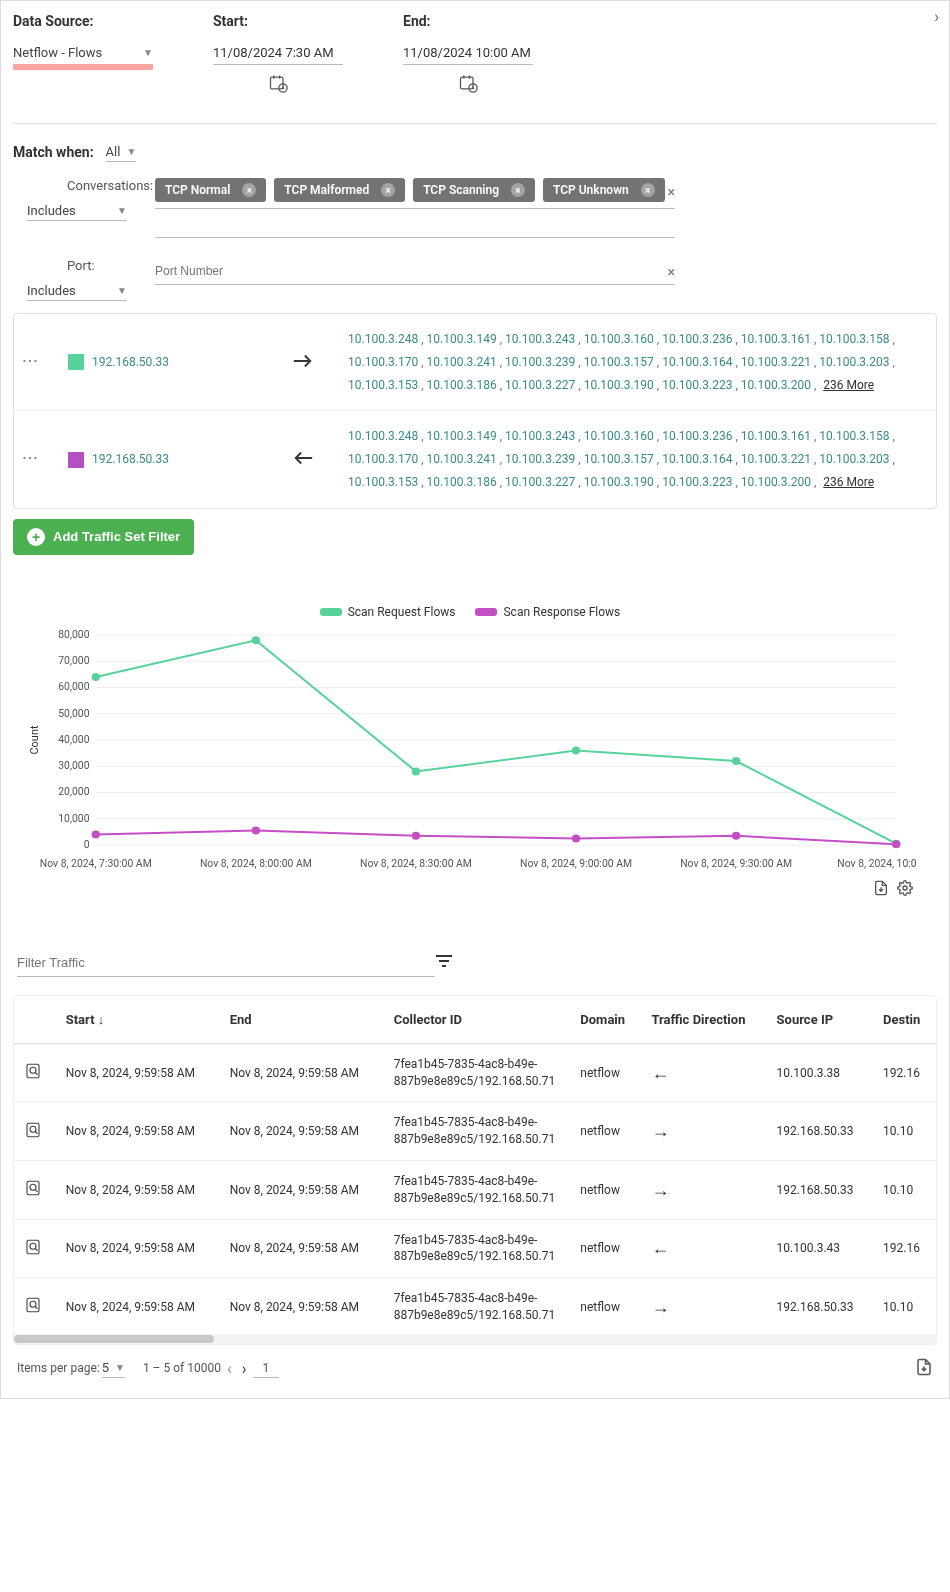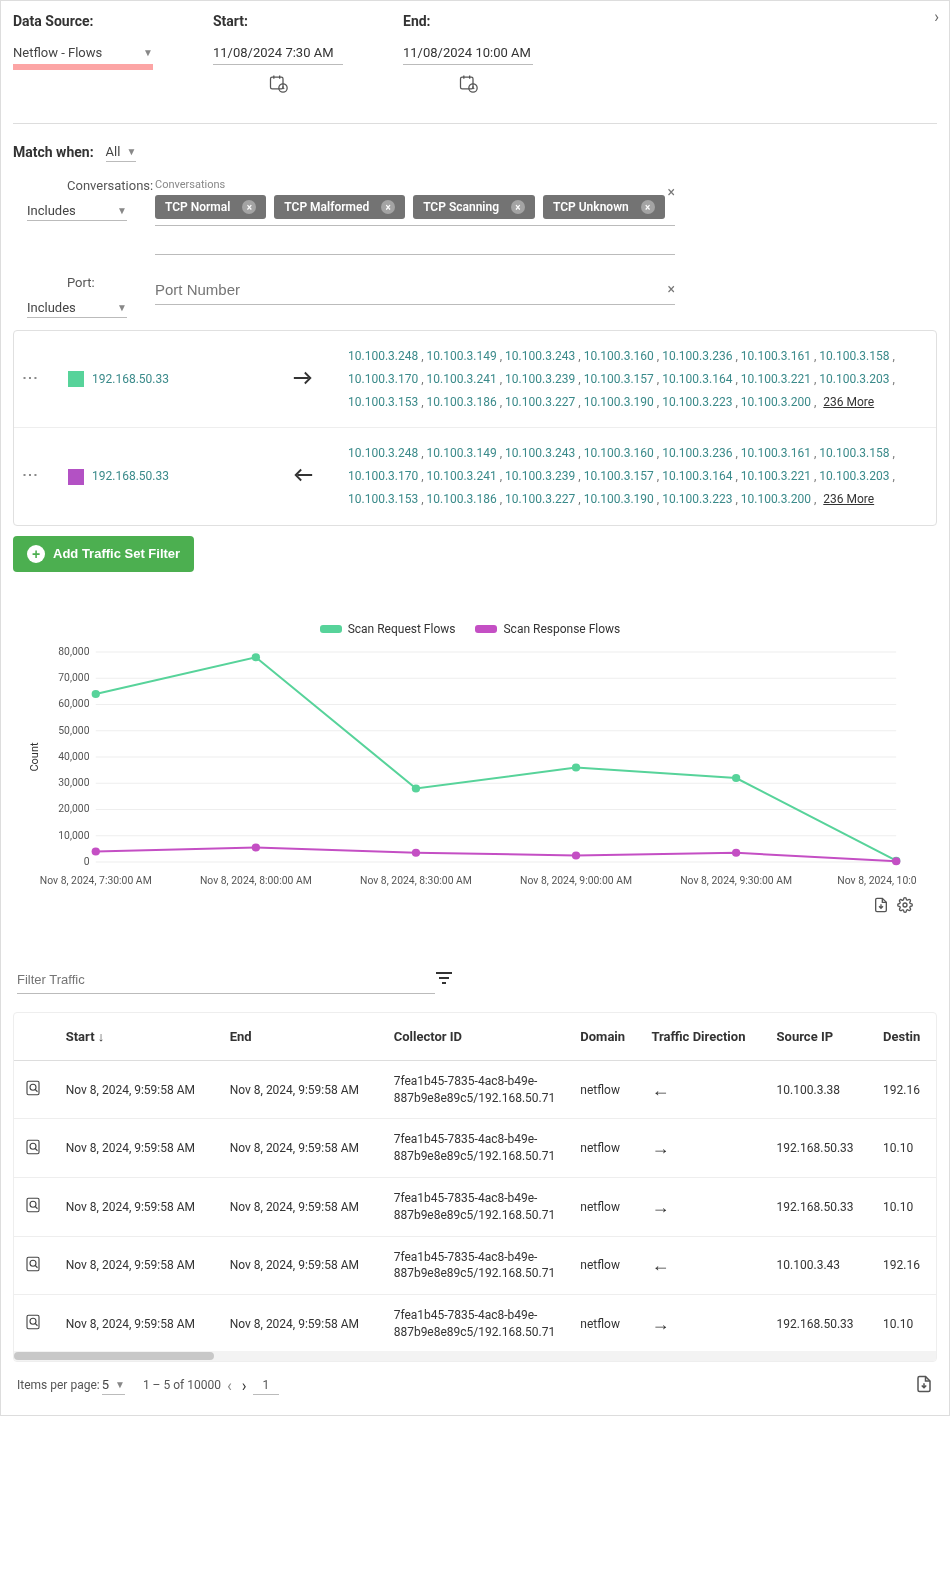--- a/index.html
+++ b/index.html
@@ -19,21 +19,21 @@
 .mini-select { display: flex; align-items: center; gap: 6px; border-bottom: 1px solid #bbb; padding: 2px 0; color: #444; font-size: 13px; }
 .crit-row { display: flex; gap: 18px; margin-bottom: 8px; padding-left: 14px; }
 .crit-left { width: 110px; }
 .crit-left .small-lbl { color: #555; font-size: 13px; margin-bottom: 8px; display: block; margin-left: 40px; }
 .crit-right { flex: 1; position: relative; }
 .crit-hint { color: #888; font-size: 11px; margin-bottom: 4px; display: block; }
 .chip-area { display: flex; flex-wrap: wrap; gap: 8px; padding-bottom: 6px; border-bottom: 1px solid #bbb; min-height: 30px; }
 .chip { background: #737373; color: #fff; border-radius: 3px; padding: 5px 10px; display: flex; align-items: center; gap: 12px; font-size: 12px; font-weight: 600; }
 .chip .x { background: rgba(255,255,255,0.35); border-radius: 50%; width: 14px; height: 14px; display: flex; align-items: center; justify-content: center; font-size: 10px; cursor: pointer; }
 .clear-x { position: absolute; right: 0; top: 6px; color: #777; cursor: pointer; font-size: 14px; }
-.port-input { border: none; border-bottom: 1px solid #bbb; width: 100%; padding: 6px 0; font-size: 15px; color: #666; outline: none; }
+.port-input { border: none; border-bottom: 1px solid #bbb; width: 100%; padding: 6px 0; font-size: 12px; color: #666; outline: none; }
 .port-hint { font-size: 11px; color: #666; margin-top: 4px; display: block; }
 .traffic-table { border: 1px solid #e0e0e0; border-radius: 4px; margin-top: 12px; background: #fff; }
 .tt-head { display: flex; padding: 10px 14px; font-weight: 700; font-size: 13px; border-bottom: 1px solid #eee; }
 .col-menu { width: 40px; }
 .col-req { width: 190px; }
 .col-dir { width: 90px; text-align: center; }
 .col-resp { flex: 1; }
 .tt-row { display: flex; align-items: center; padding: 14px; border-bottom: 1px solid #eee; }
 .tt-row:last-child { border-bottom: none; }
 .menu-dots { color: #666; cursor: pointer; font-size: 16px; line-height: 4px; letter-spacing: 0; writing-mode: vertical-lr; }
@@ -126,21 +126,20 @@
 
   <div class="crit-row">
     <div class="crit-left">
       <span class="small-lbl">Conversations:</span>
       <div class="mini-select" style="width:100px">
         <span>Includes</span>
         <span class="dropdown-caret">▼</span>
       </div>
     </div>
     <div class="crit-right" style="max-width:520px">
-      <span class="crit-hint">Conversations</span>
       <div class="chip-area" id="conv-chips">
           <div class="chip">
             <span>TCP Normal</span>
             <span class="x">×</span>
           </div>
           <div class="chip">
             <span>TCP Malformed</span>
             <span class="x">×</span>
           </div>
           <div class="chip">

